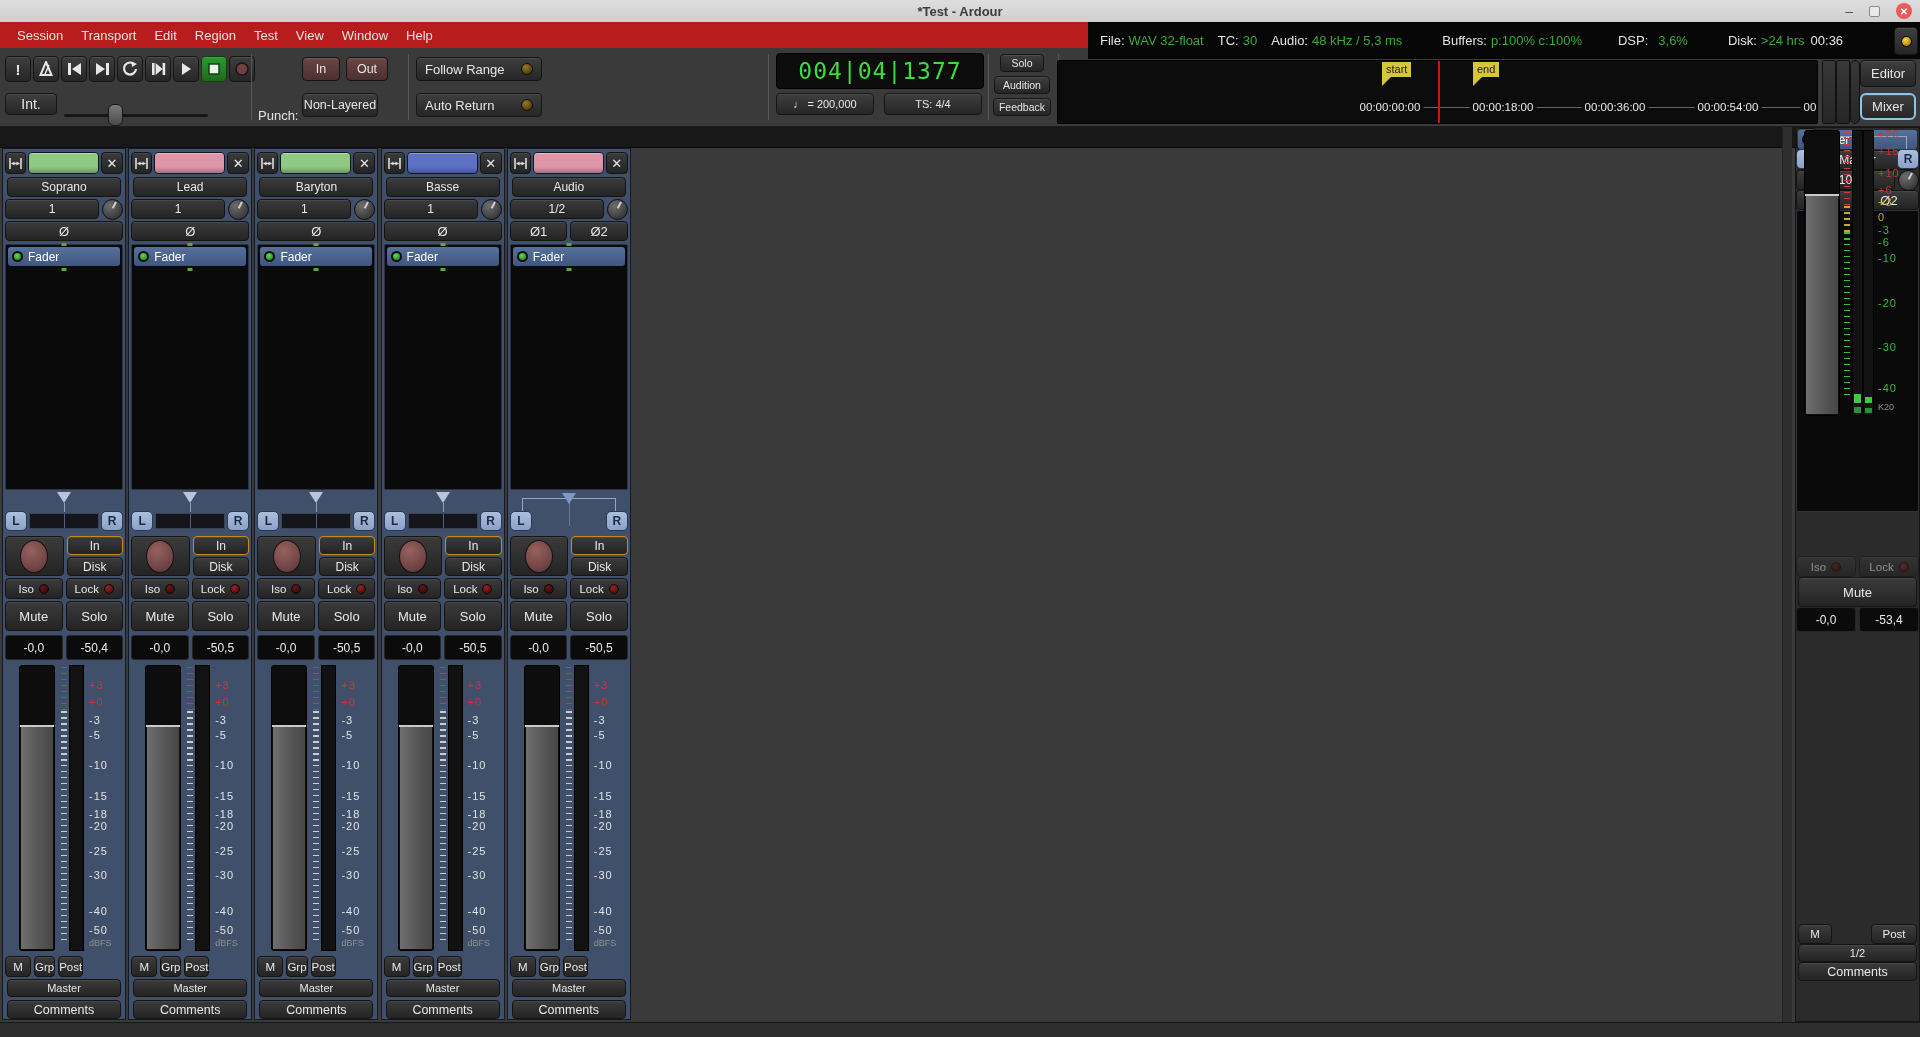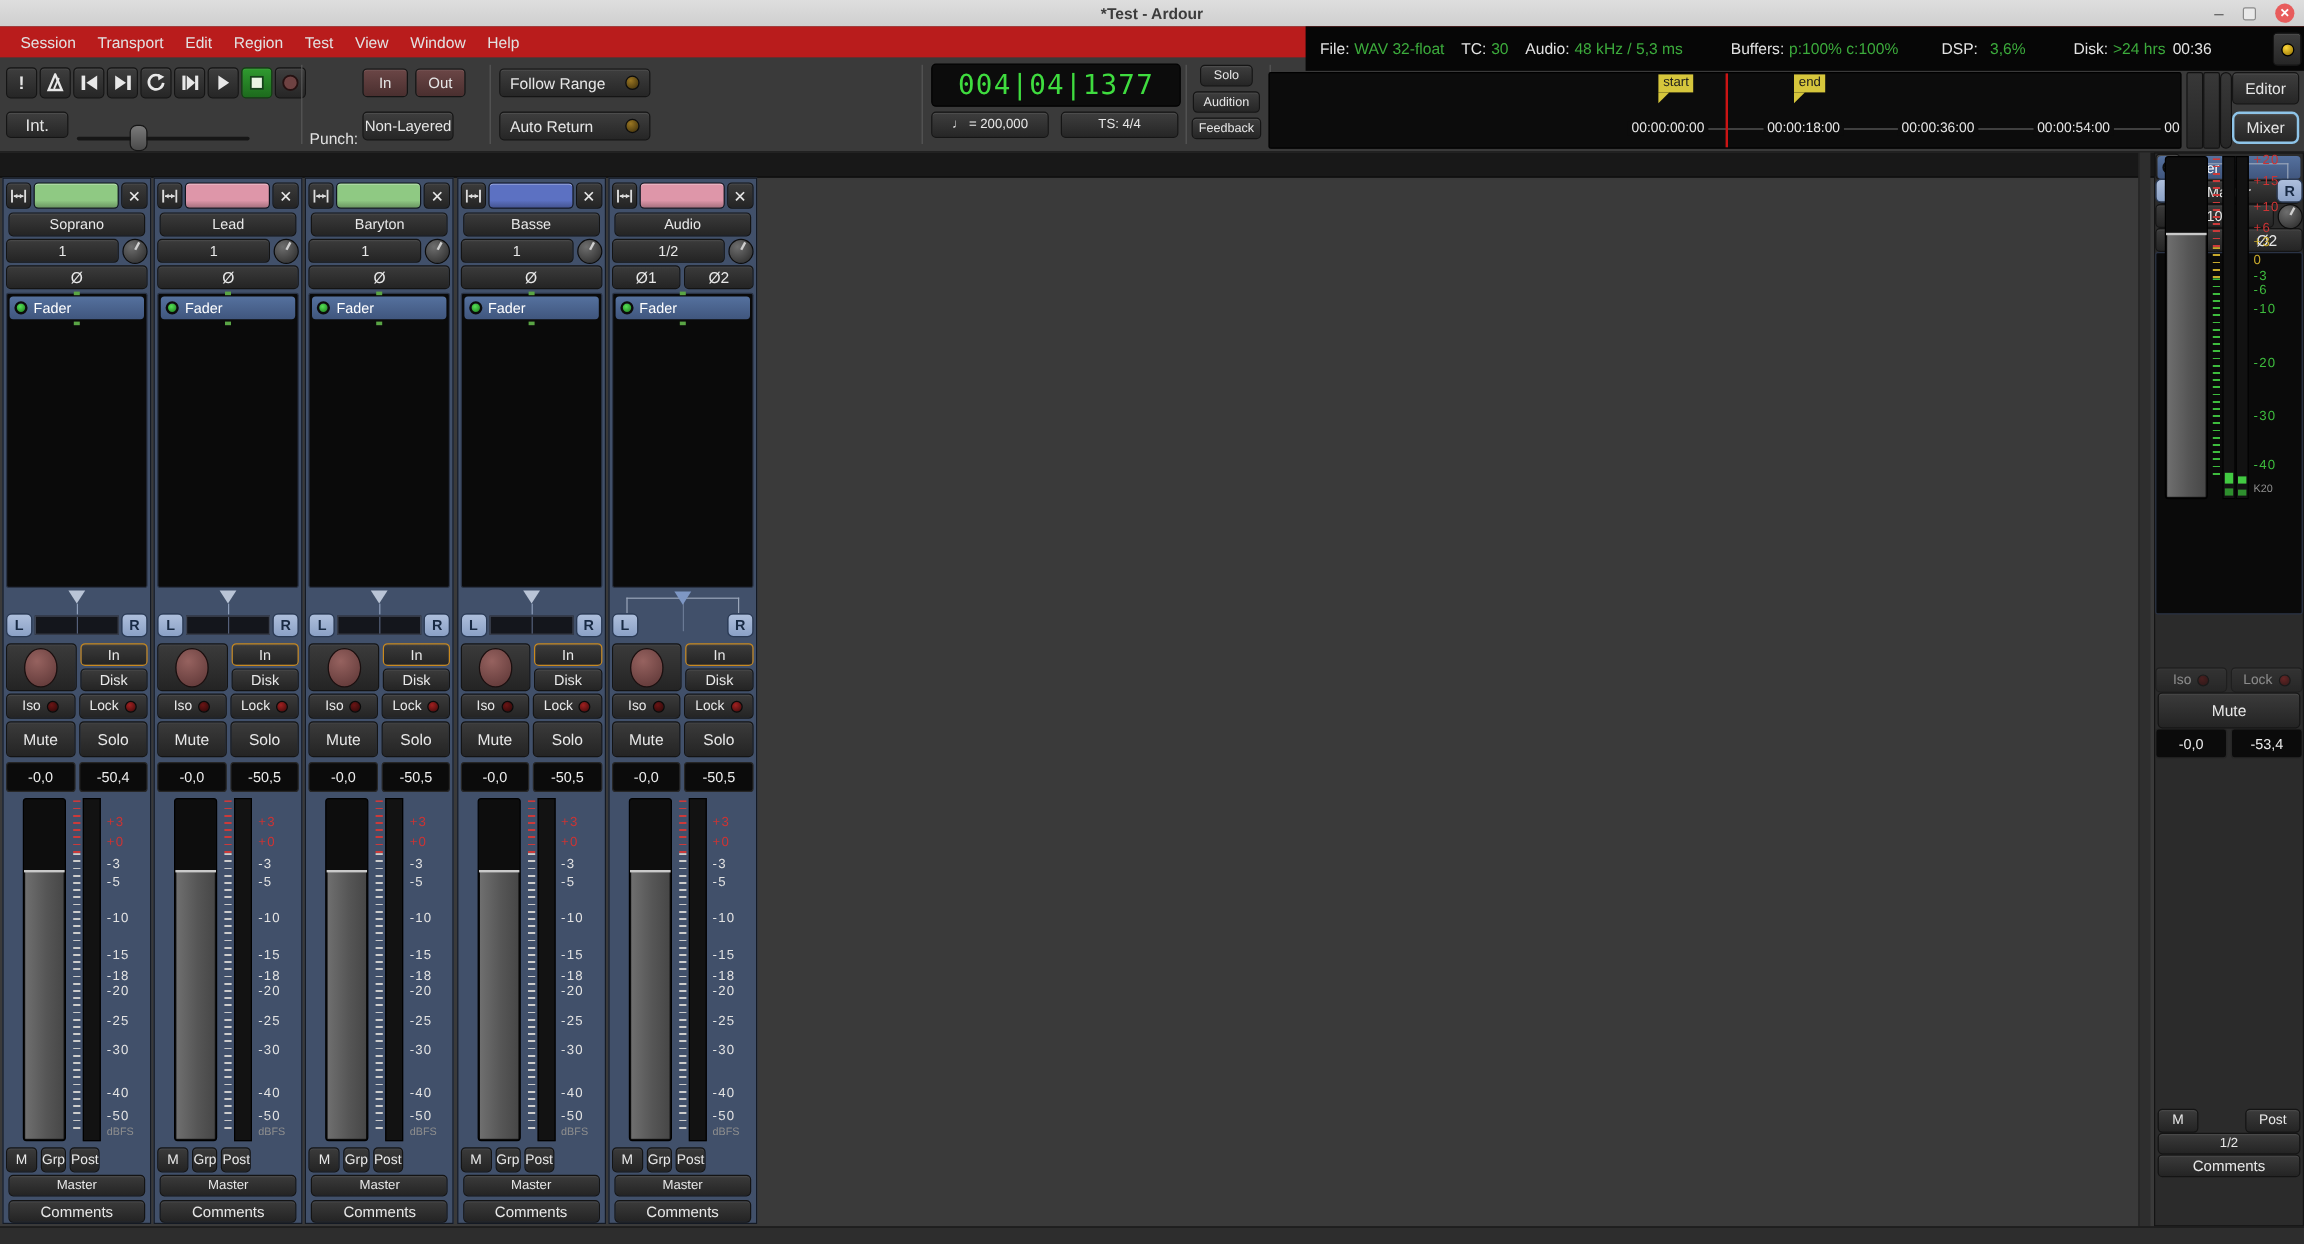--- a/index.html
+++ b/index.html
@@ -288,21 +288,21 @@
 
 <div class="minitl" id="minitl">
   <div class="baseline"></div>
   <div class="playhead" style="left:380px"></div>
 <span class="ticklab" style="left: 332px;">00:00:00:00</span>
     <span class="ticklab" style="left: 445px;">00:00:18:00</span>
     <span class="ticklab" style="left: 557px;">00:00:36:00</span>
     <span class="ticklab" style="left: 670px;">00:00:54:00</span>
     <span class="ticklab" style="left: 752px;">00</span>
     <span class="flag" style="left: 324px;">start</span>
-    <span class="flag" style="left: 437px; text-align: center;">end</span>
+    <span class="flag" style="left: 415px; text-align: center;">end</span>
   </div>
 <div class="vmeterbar" style="left:1822px;width:12px"></div>
 <div class="vmeterbar" style="left:1836px;width:12px"></div>
 <div class="vmeterbar" style="left:1850px;width:8px;border-radius:5px"></div>
 <div class="btn viewbtn" style="top:60px">
     <span>Editor</span>
   </div>
 <div class="btn viewbtn active" style="top:93px">
     <span>Mixer</span>
   </div>

